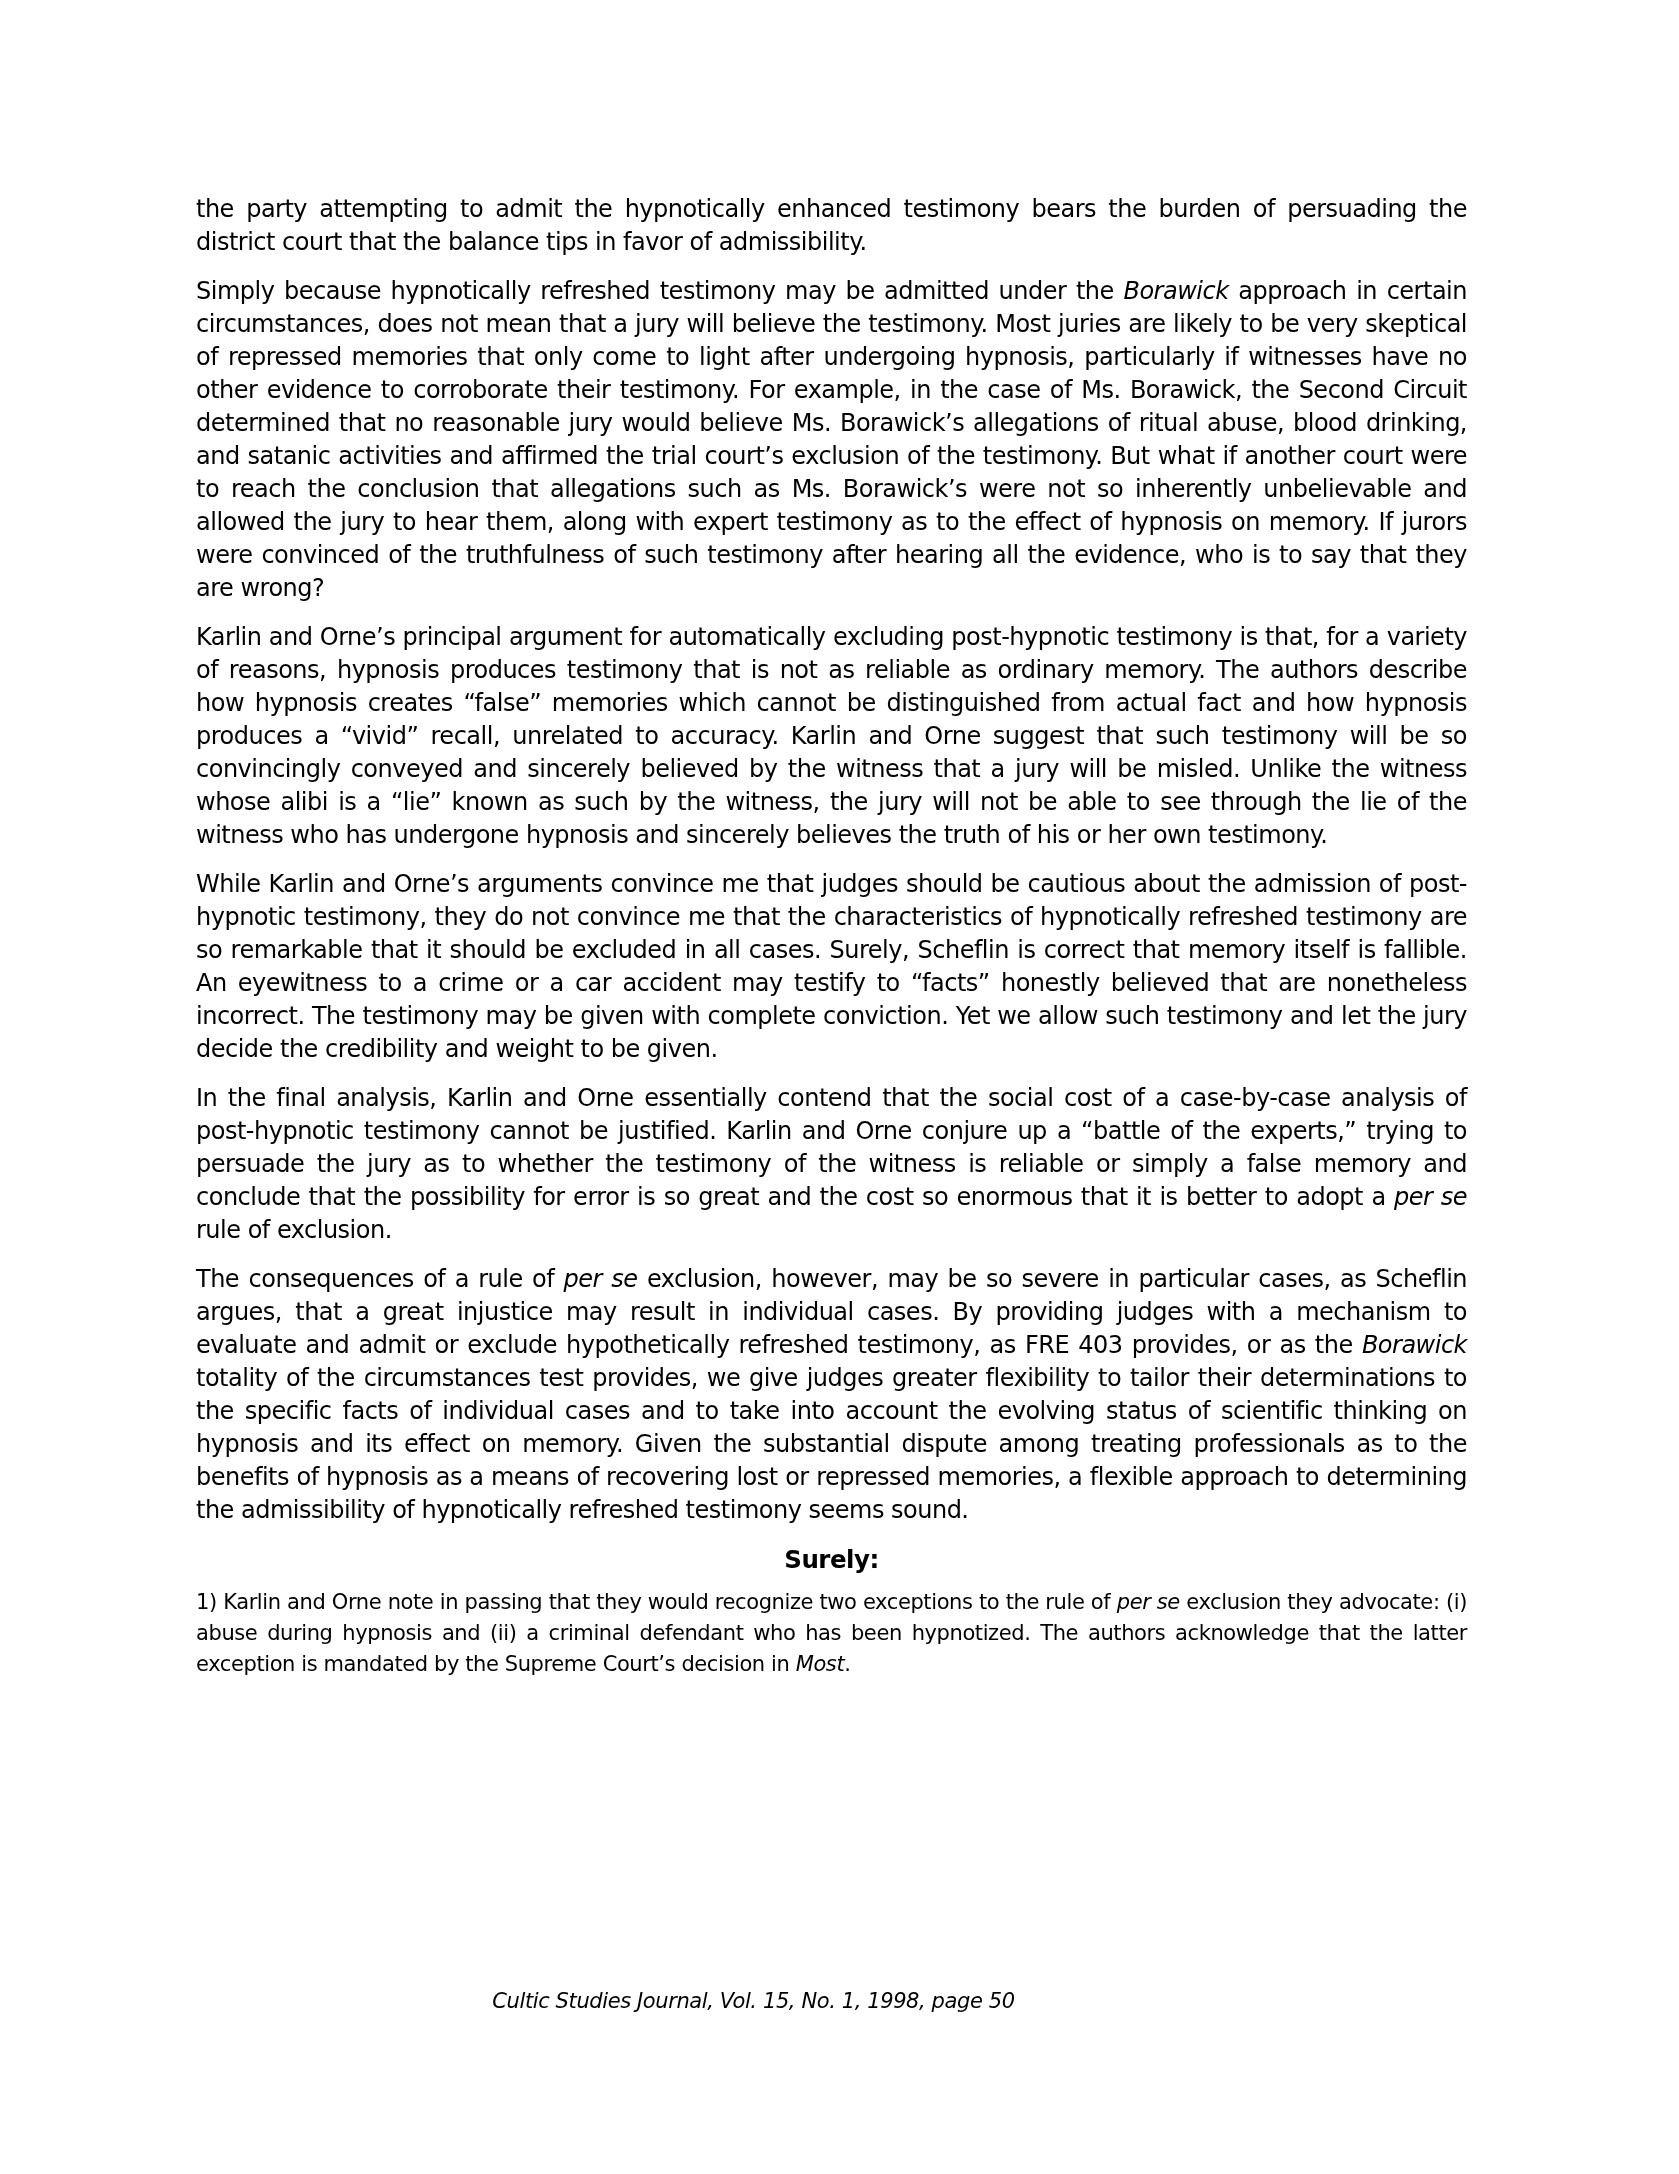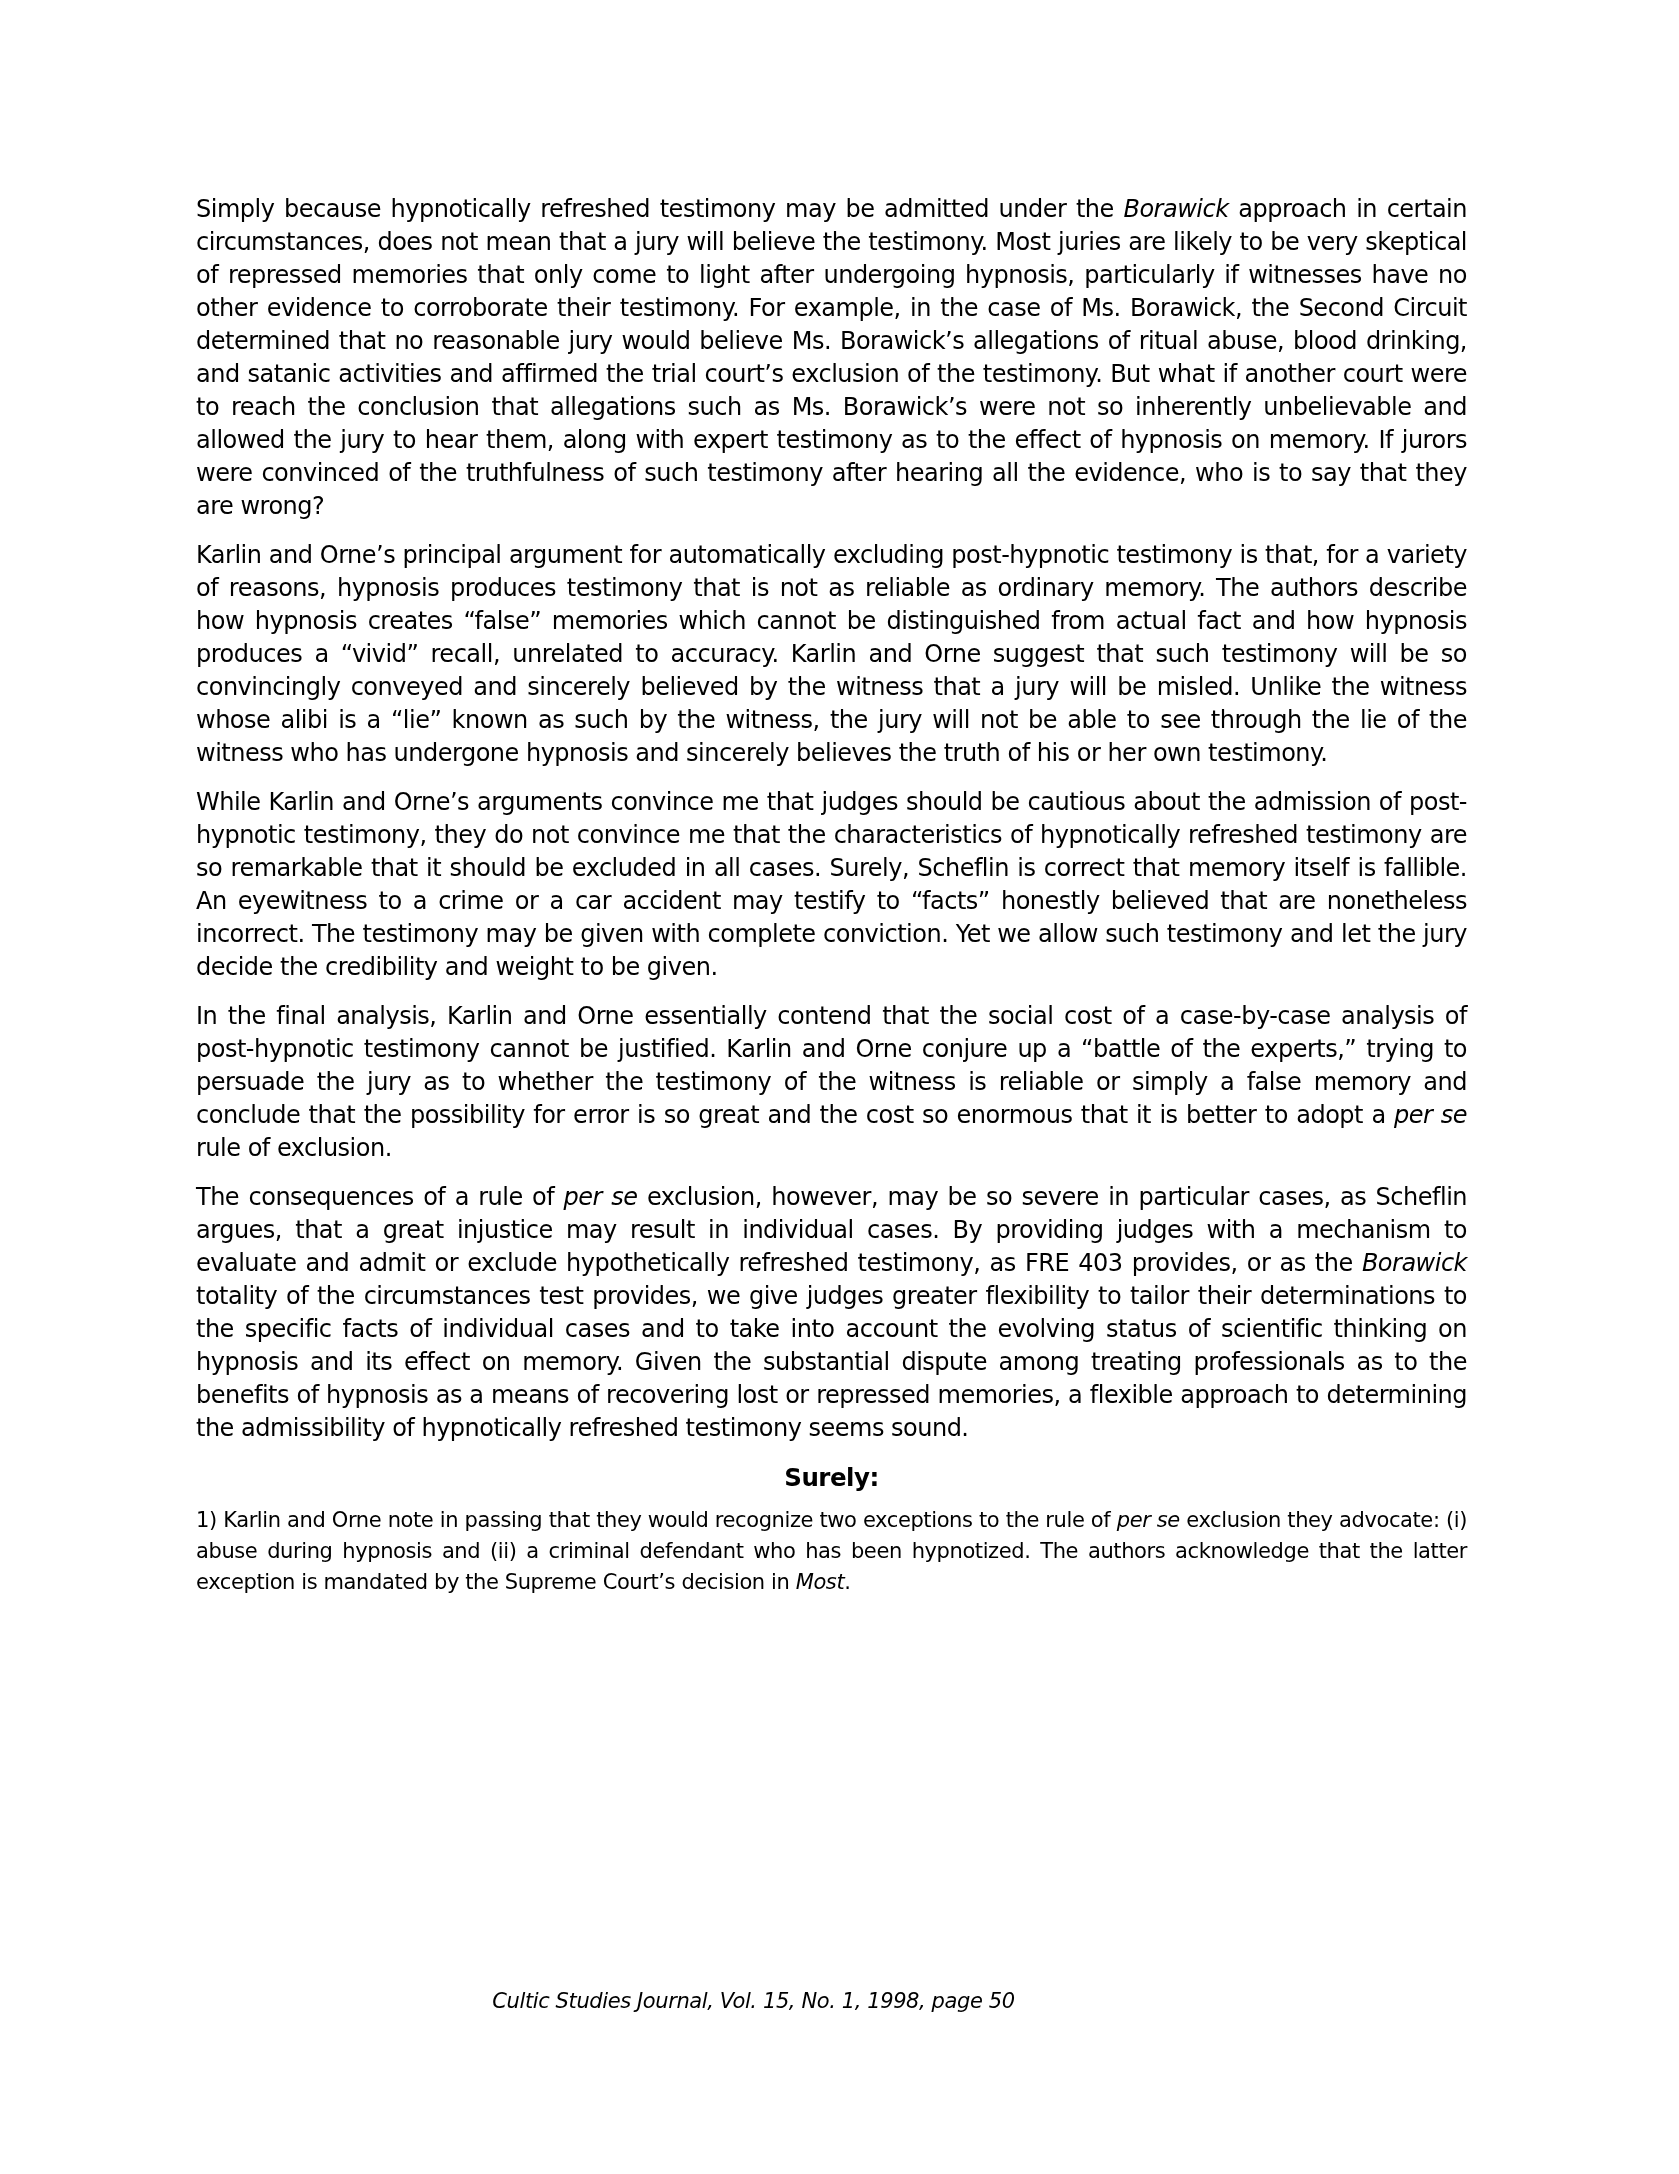--- a/index.html
+++ b/index.html
@@ -19,20 +19,21 @@
     position: absolute; left: 0; width: 1507px; top: 1989px; text-align: center;
     font-family: "DejaVu Sans", sans-serif; font-style: italic; font-size: 21px; color: #000; letter-spacing: -0.4px;
   }
   i { font-style: italic; }
 </style>
 </head>
 <body>
 
 <div class="page">
   <div id="paras">
+      <p>the party attempting to admit the hypnotically enhanced testimony bears the burden of persuading the district court that the balance tips in favor of admissibility.</p>
       <p>Simply because hypnotically refreshed testimony may be admitted under the <i>Borawick</i> approach in certain circumstances, does not mean that a jury will believe the testimony. Most juries are likely to be very skeptical of repressed memories that only come to light after undergoing hypnosis, particularly if witnesses have no other evidence to corroborate their testimony.  For example, in the case of Ms. Borawick, the Second Circuit determined that no reasonable jury would believe Ms. Borawick’s allegations of ritual abuse, blood drinking, and satanic activities and affirmed the trial court’s exclusion of the testimony. But what if another court were to reach the conclusion that allegations such as Ms. Borawick’s were not so inherently unbelievable and allowed the jury to hear them, along with expert testimony as to the effect of hypnosis on memory. If jurors were convinced of the truthfulness of such testimony after hearing all the evidence, who is to say that they are wrong?</p>
       <p>Karlin and Orne’s principal argument for automatically excluding post-hypnotic testimony is that, for a variety of reasons, hypnosis produces testimony that is not as reliable as ordinary memory.  The authors describe how hypnosis creates “false” memories which cannot be distinguished from actual fact and how hypnosis produces a “vivid” recall, unrelated to accuracy.  Karlin and Orne suggest that such testimony will be so convincingly conveyed and sincerely believed by the witness that a jury will be misled.  Unlike the witness whose alibi is a “lie” known as such by the witness, the jury will not be able to see through the lie of the witness who has undergone hypnosis and sincerely believes the truth of his or her own testimony.</p>
       <p>While Karlin and Orne’s arguments convince me that judges should be cautious about the admission of  post-hypnotic testimony, they do not convince me that the characteristics of hypnotically refreshed testimony are so remarkable that it should be excluded in all cases. Surely, Scheflin is correct that memory itself is fallible.  An eyewitness to a crime or a car accident may testify to “facts” honestly believed that are nonetheless incorrect.  The testimony may be given with complete conviction. Yet we allow such testimony and let the jury decide the credibility and weight to be given.</p>
       <p>In the final analysis, Karlin and Orne essentially contend that the social cost of a case-by-case analysis of post-hypnotic testimony cannot be justified.  Karlin and Orne conjure up a “battle of the experts,” trying to persuade the jury as to whether the testimony of the witness is reliable or simply a false memory and conclude that the possibility for error is so great and the cost so enormous that it is better to adopt a <i>per se</i> rule of exclusion.</p>
       <p>The consequences of a rule of <i>per se</i> exclusion, however, may be so severe in particular cases, as Scheflin argues, that a great injustice may result in individual cases.  By providing judges with a mechanism to evaluate and admit or exclude hypothetically refreshed testimony, as FRE 403 provides, or as the <i>Borawick</i> totality of the circumstances test provides, we give judges greater flexibility to tailor their determinations to the specific facts of individual cases and to take into account the evolving status of scientific thinking on hypnosis and its effect on memory.  Given the substantial dispute among treating professionals as to the benefits of hypnosis as a means of recovering lost or repressed memories, a flexible approach to determining the admissibility of hypnotically refreshed testimony seems sound.</p>
     </div>
   <div class="notes-heading">Surely:</div>
   <div id="notes">
       <p class="note">1) Karlin and Orne note in passing that they would recognize two exceptions to the rule of <i>per se</i> exclusion they advocate: (i) abuse during hypnosis and (ii) a criminal defendant who has been hypnotized. The authors acknowledge that the latter exception is mandated by the Supreme Court’s decision in <i>Most</i>.</p>
     </div>

